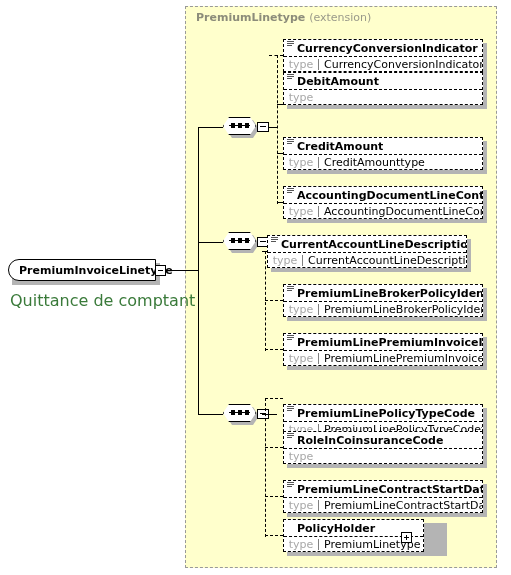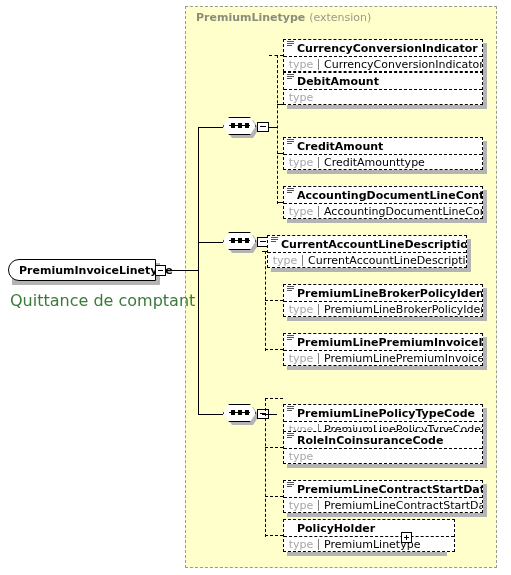--- a/index.html
+++ b/index.html
@@ -339,21 +339,21 @@
       </div>
       <div class="node-type">
         <span class="tlabel">type</span>
         <span class="tval">PremiumLineContractStartDatety...</span>
       </div>
     </div>
   </div>
 
   <div class="node" style="left:283px;top:519px;width:160px;">
     <div class="node-shadow" style="width:160px;"></div>
-    <div class="node-body" style="width:172px;">
+    <div class="node-body" style="width:141px;">
       <div class="node-name">
         <span>PolicyHolder</span>
       </div>
       <div class="node-type">
         <span class="tlabel">type</span>
         <span class="tval">PremiumLinetype</span>
       </div>
     </div>
     <div class="node-exp" style="left:118px;top:13px;"></div>
   </div>

